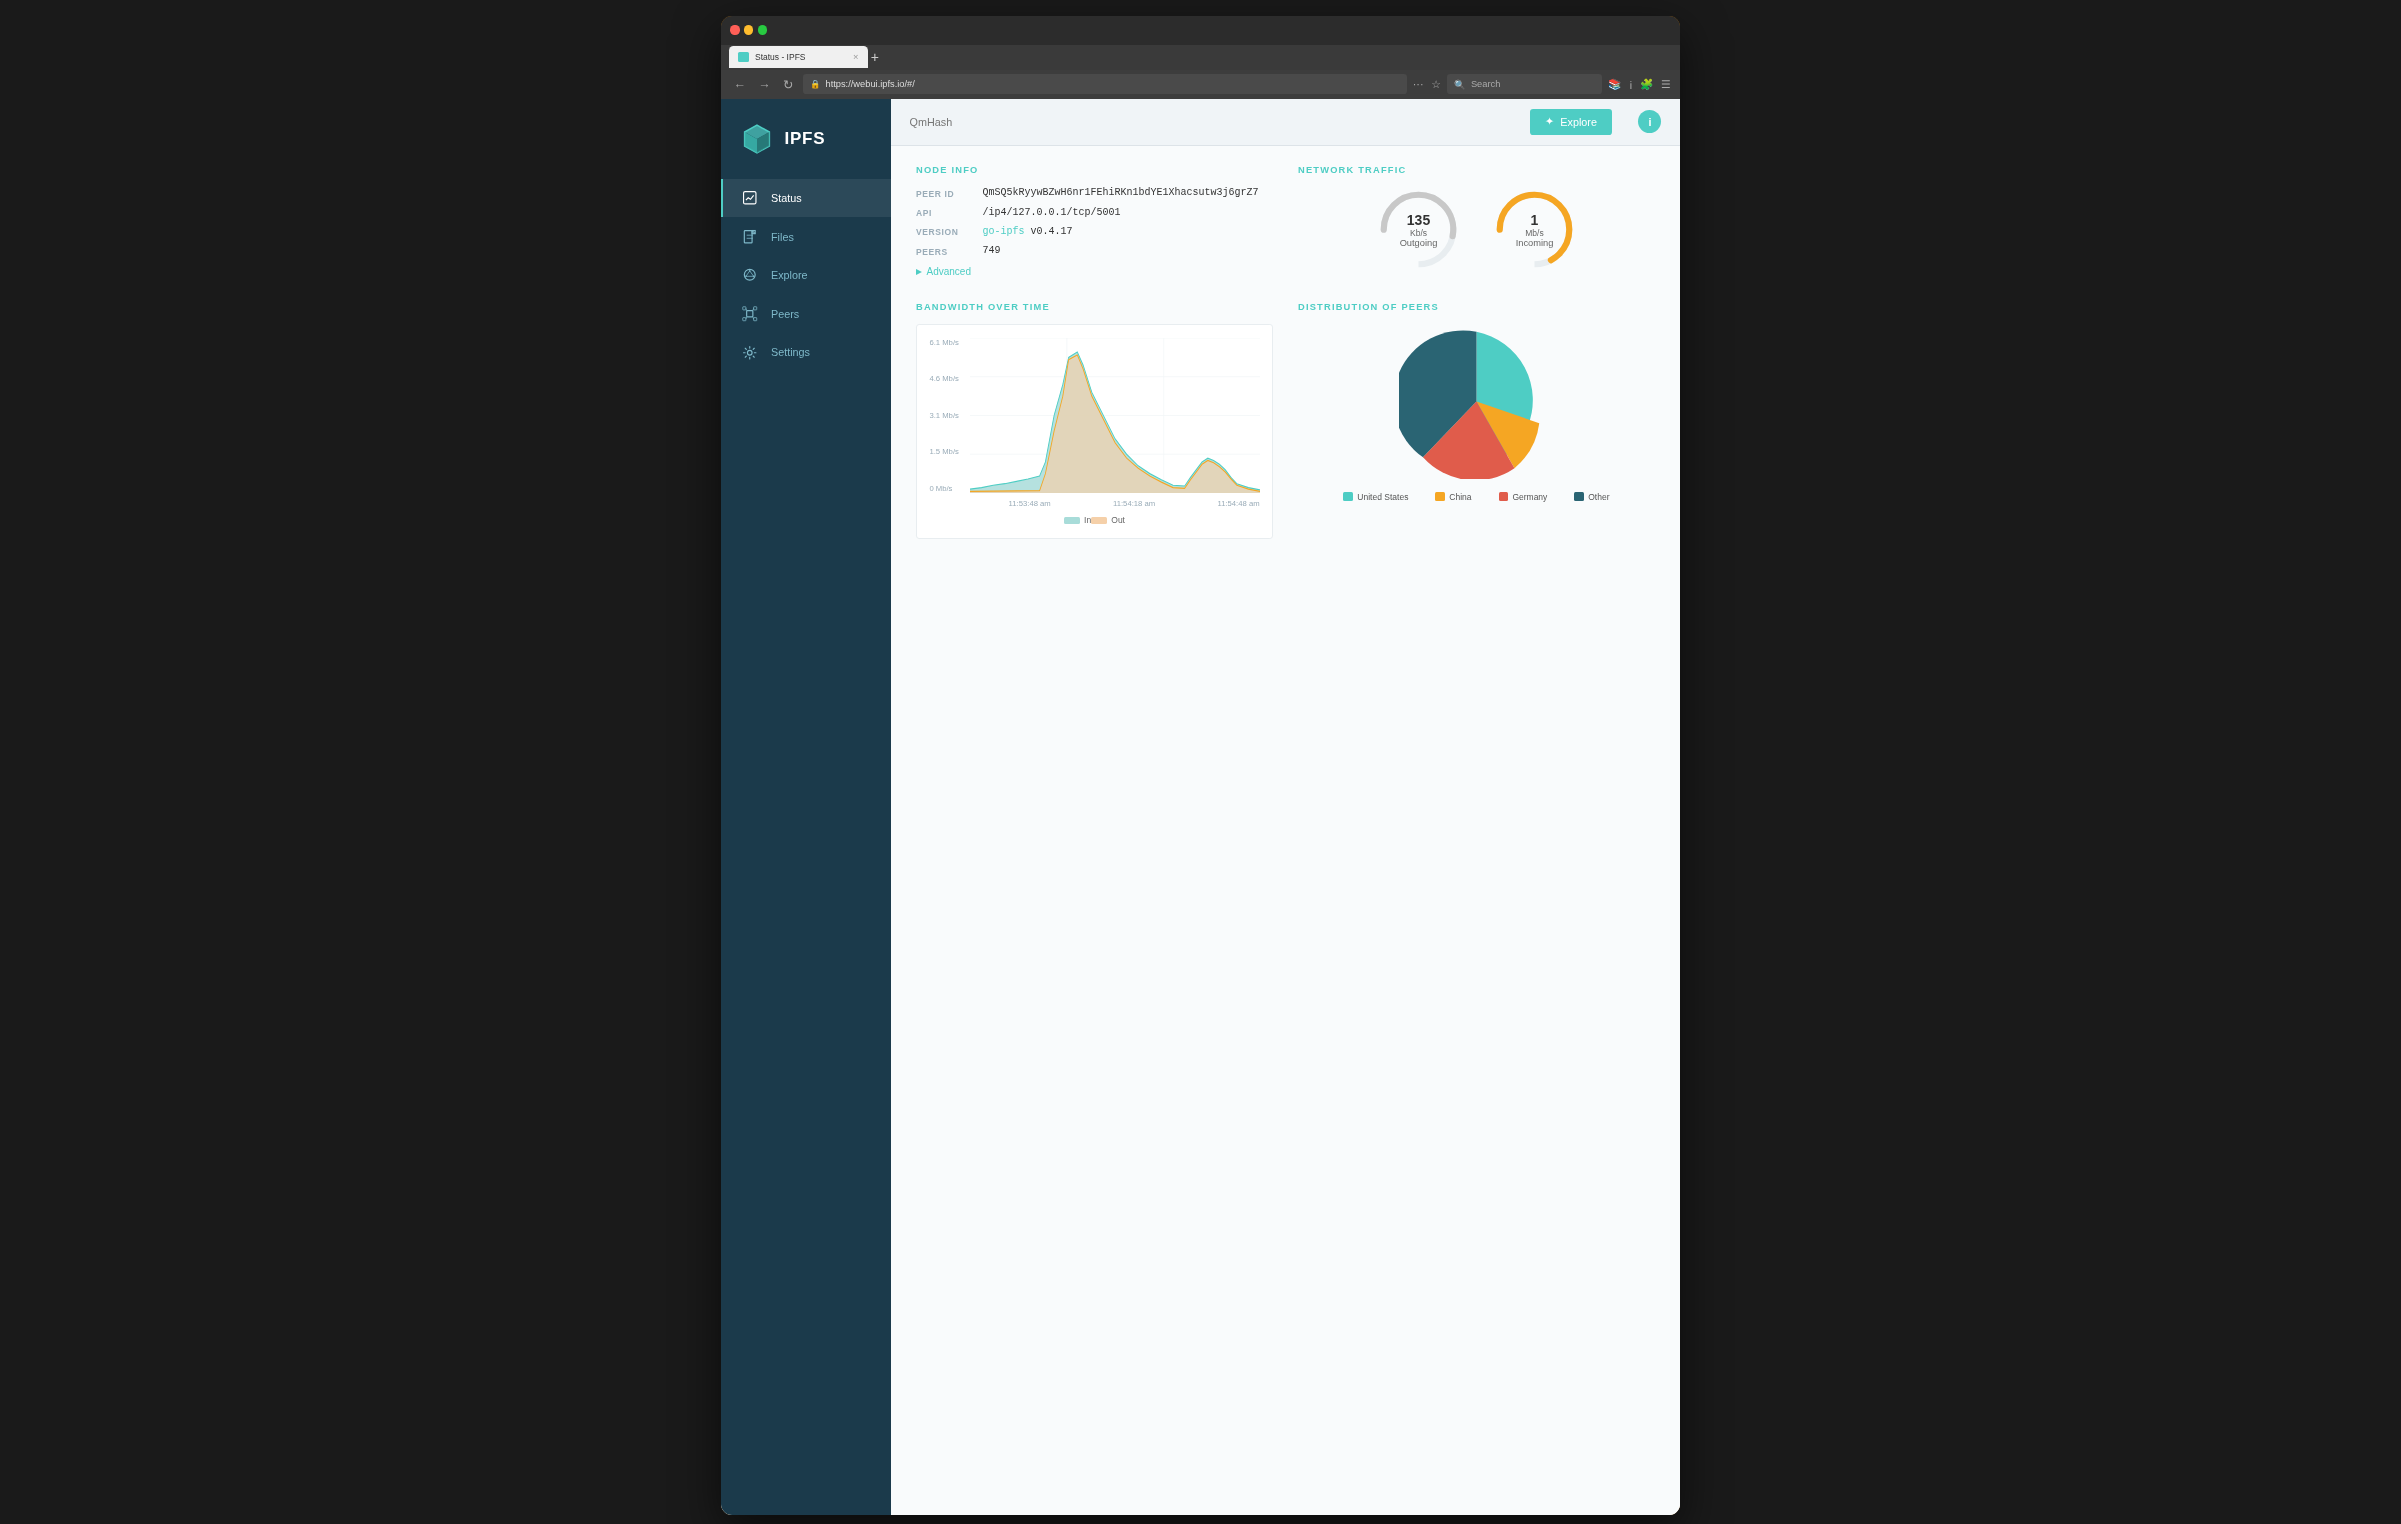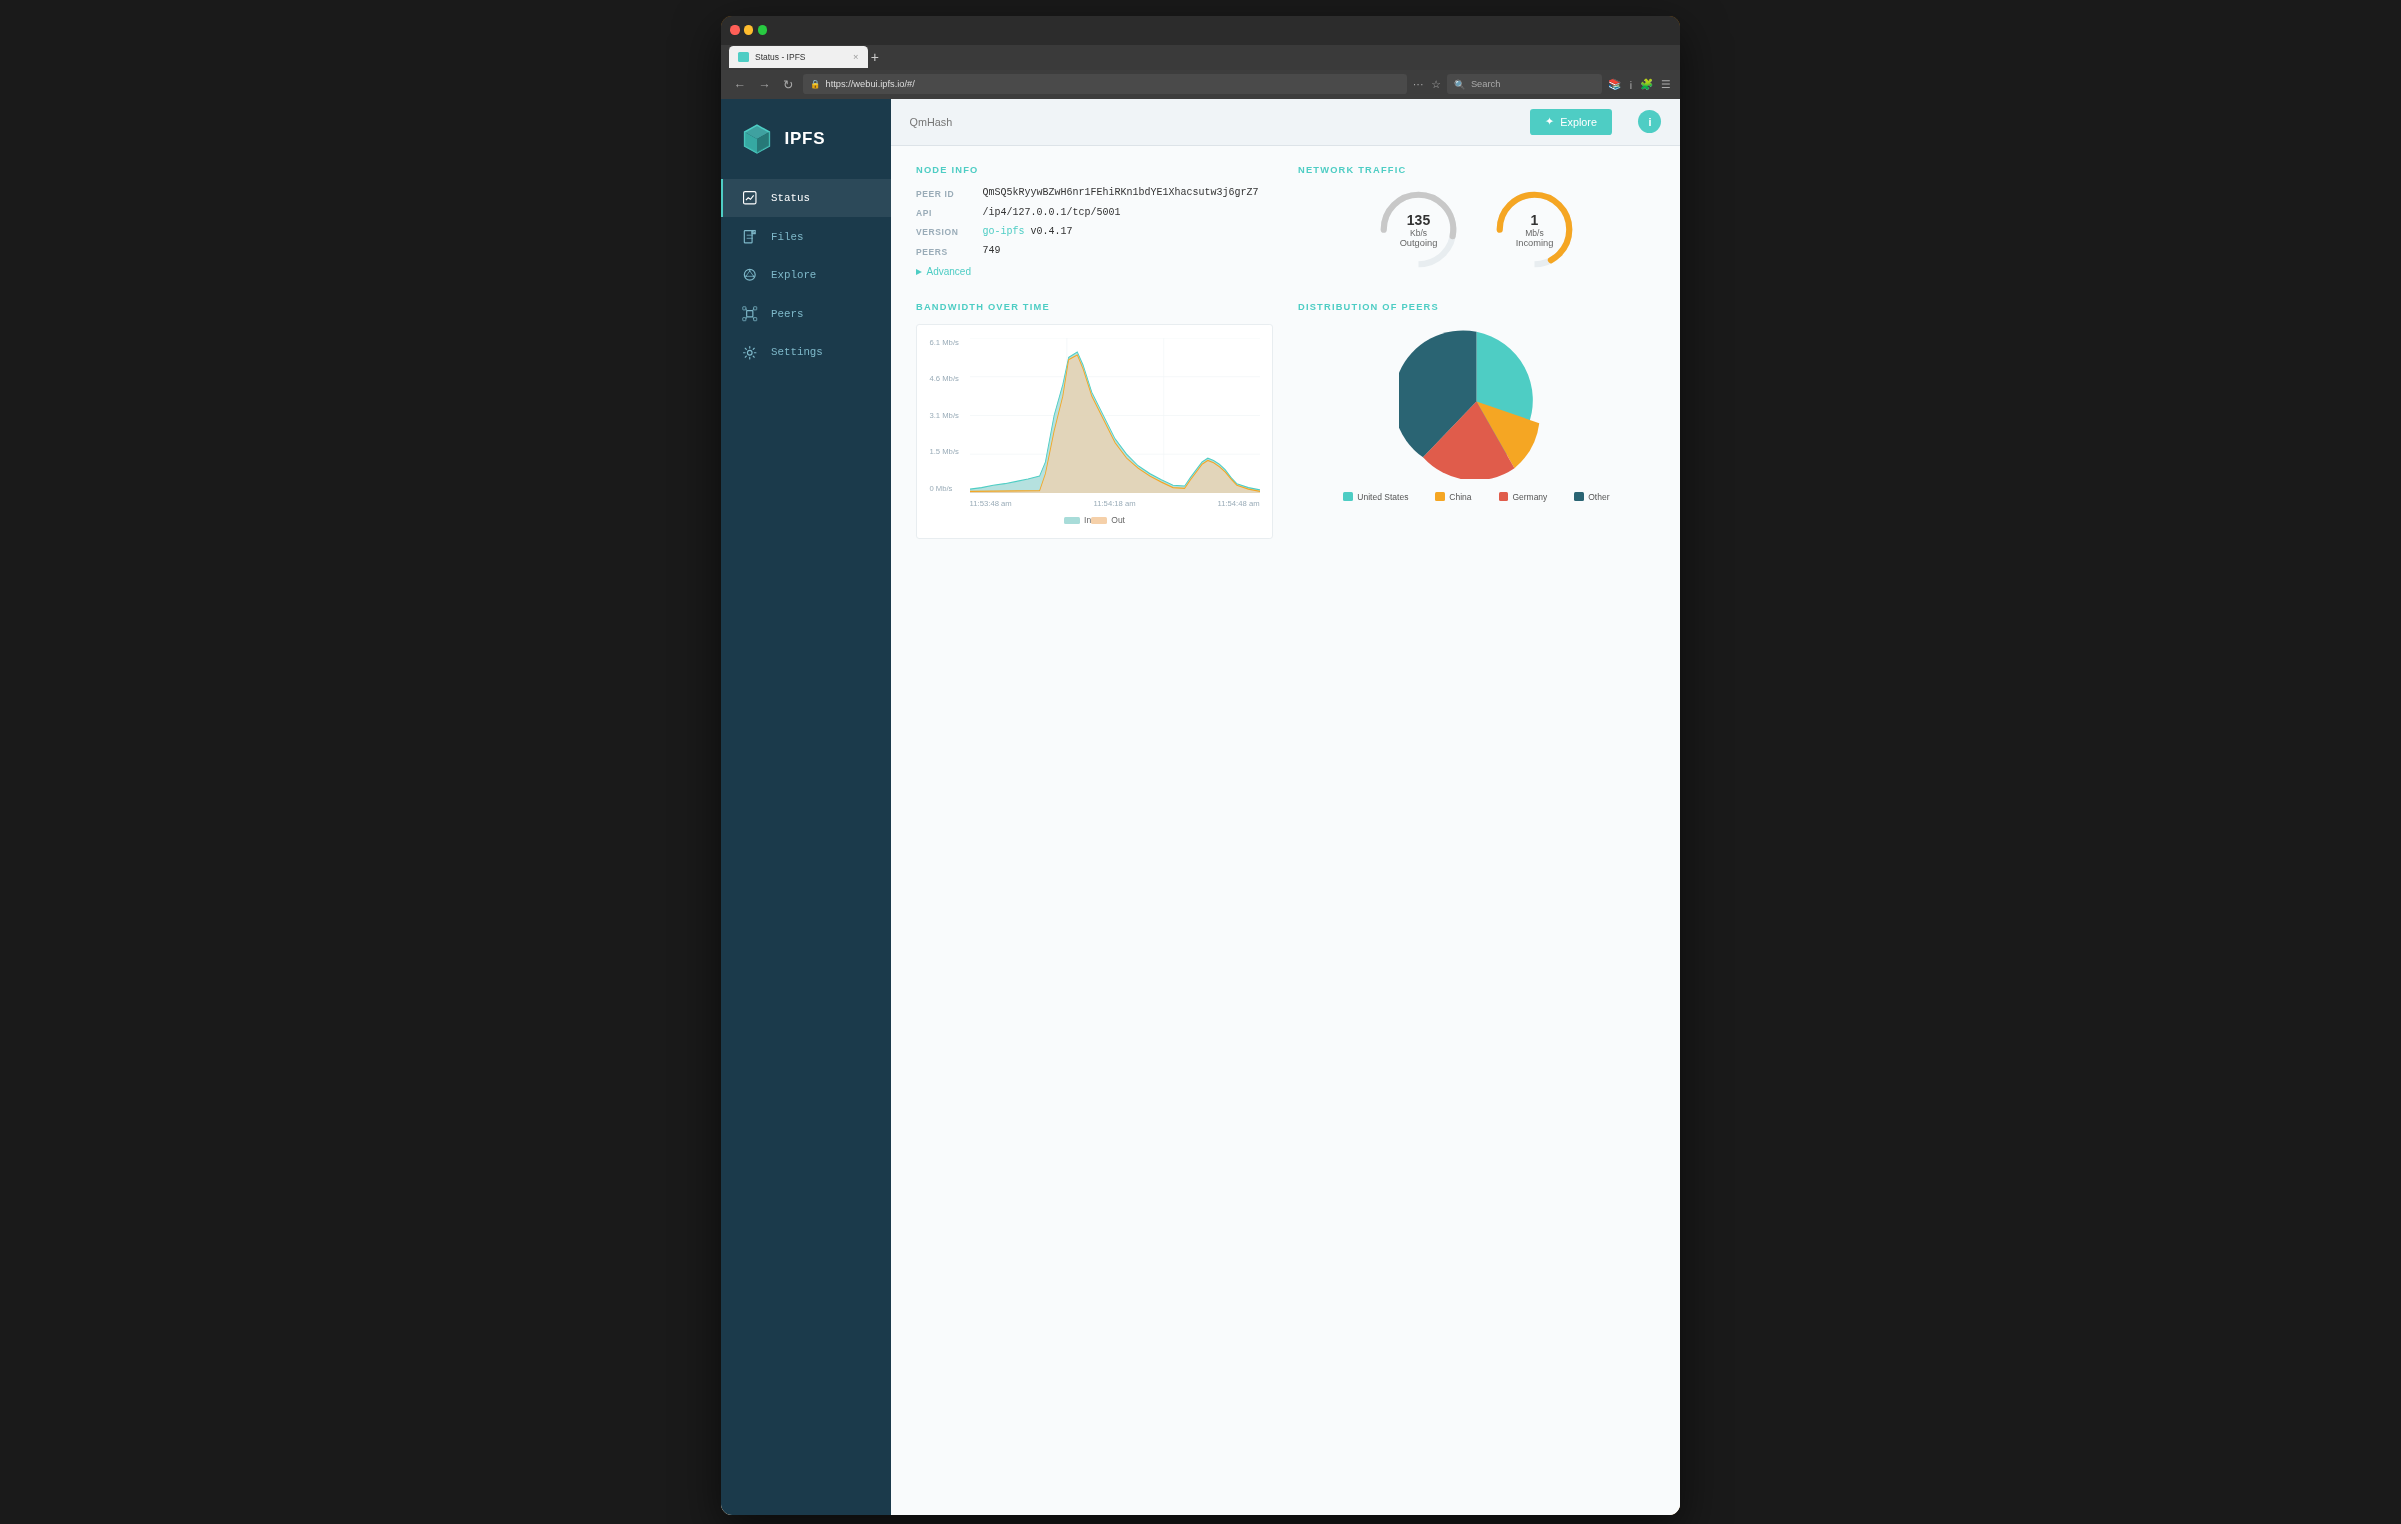--- a/index.html
+++ b/index.html
@@ -121,21 +121,20 @@
     }
     .nav-item {
       display: flex;
       align-items: center;
       gap: 12.4px;
       padding: 10.8px 18.6px;
       color: #7eb8c9;
       cursor: pointer;
       border-left: 2.3px solid transparent;
       transition: all 0.2s;
-      font-family: Liberation Mono, monospace;
     }
     .nav-item.active { color: #fff; background: rgba(255,255,255,0.08); border-left-color: #4ecdc4; }
     .nav-icon { width: 17px; height: 17px; display: flex; align-items: center; justify-content: center; }
     .nav-label { font-size: 10.8px; font-weight: 500; }
 
     
     .main-content {
       flex: 1;
       overflow-y: auto;
       background: #f9fbfc;
@@ -263,20 +262,21 @@
       bottom: 31px;
       display: flex;
       flex-direction: column;
       justify-content: space-between;
       font-size: 7.7px;
       color: #9aacb8;
     }
     .chart-x-labels {
       display: flex;
       justify-content: space-between;
+      margin-left: 39px;
       font-size: 7.7px;
       color: #9aacb8;
       margin-top: 4.6px;
     }
     .chart-legend {
       display: flex;
       justify-content: center;
       gap: 0;
       margin-top: 7.7px;
       font-size: 8.5px;

